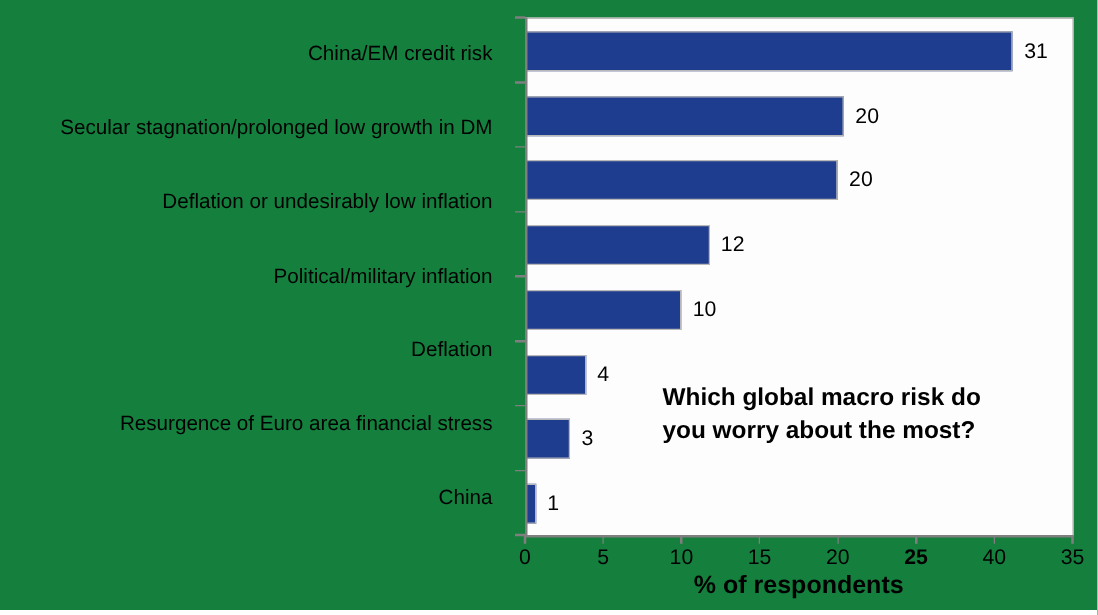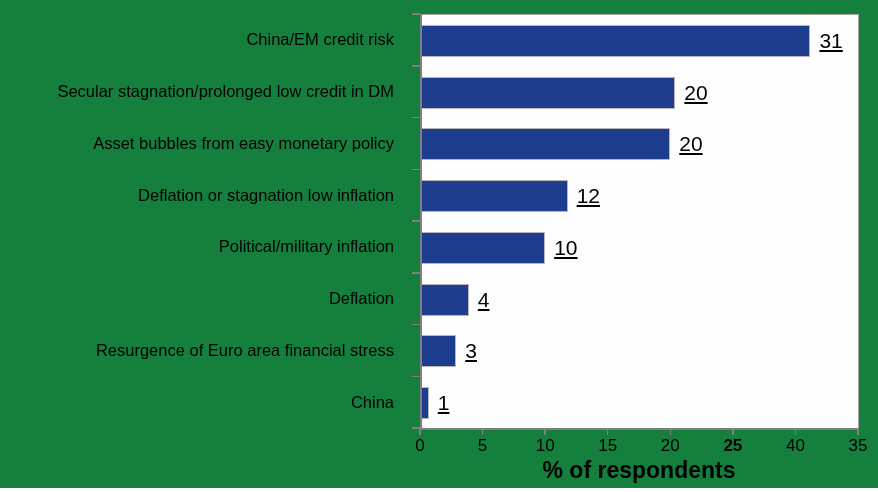--- a/index.html
+++ b/index.html
@@ -70,25 +70,24 @@
     position: relative;
   }
   .bar {
     height: 62%;
     background: #1f3d8f;
     border: 1px solid #b8b8b8;
     box-sizing: border-box;
     flex: 0 0 auto;
   }
   .bar-value {
-    font-size: 21px;
+    font-size: 17px;
     color: #000;
     margin-left: 9px;
     white-space: nowrap;
-    text-decoration: underline;
   }
 
   
   .x-axis {
     position: absolute;
     left: 420px;
     top: 428px;
     width: 438px;
     height: 1.5px;
     background: #7f7f7f;
@@ -146,21 +145,21 @@
     background: #7f7f7f;
   }
 
   
   .axis-title {
     position: absolute;
     left: 420px;
     top: 457px;
     width: 438px;
     text-align: center;
-    font-size: 23px;
+    font-size: 20px;
     font-weight: bold;
     color: #000;
   }
 
   
   .annotation {
     position: absolute;
     left: 530px;
     top: 306px;
     width: 320px;
@@ -172,23 +171,22 @@
   }
   .annotation div { white-space: nowrap; }
 </style>
 </head>
 <body>
 
 <div id="chart-root">
 
   <div class="cat-labels">
     <div class="cat-label">China/EM credit risk</div>
-    <div class="cat-label">Secular stagnation/prolonged low credit in DM</div>
-    <div class="cat-label">Asset bubbles from easy monetary policy</div>
-    <div class="cat-label">Deflation or stagnation low inflation</div>
+    <div class="cat-label">Secular stagnation/prolonged low growth in DM</div>
+    <div class="cat-label">Deflation or undesirably low inflation</div>
     <div class="cat-label">Political/military inflation</div>
     <div class="cat-label">Deflation</div>
     <div class="cat-label">Resurgence of Euro area financial stress</div>
     <div class="cat-label">China</div>
   </div>
 
   <div class="plot-area">
     <div class="bars" id="bars-container">
         <div class="bar-row">
           <div class="bar" title="China/EM credit risk: 31" style="width: 89.1429%; background: rgb(31, 61, 143);"></div>
@@ -254,14 +252,18 @@
       <div class="x-tick-label" style="left: 28.5714%;">10</div>
       <div class="x-tick-label" style="left: 42.8571%;">15</div>
       <div class="x-tick-label" style="left: 57.1429%;">20</div>
       <div class="x-tick-label" style="left: 71.4286%; font-weight: bold;">25</div>
       <div class="x-tick-label" style="left: 85.7143%;">40</div>
       <div class="x-tick-label" style="left: 100%;">35</div>
     </div>
 
   <div class="axis-title">% of respondents</div>
 
+  <div class="annotation">
+    <div>Which global macro risk do</div>
+    <div>you worry about the most?</div>
+  </div>
 
 </div>
 
 </body></html>

